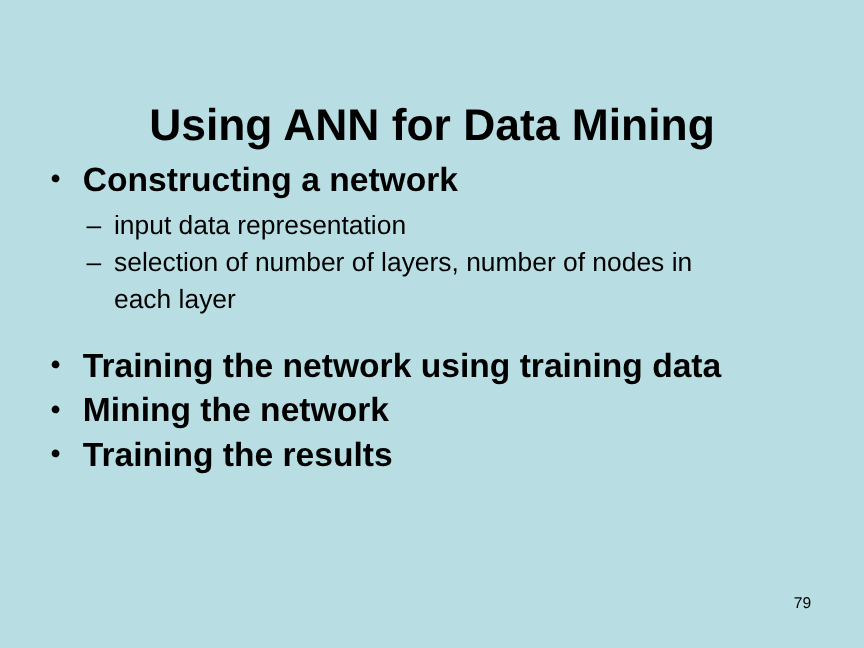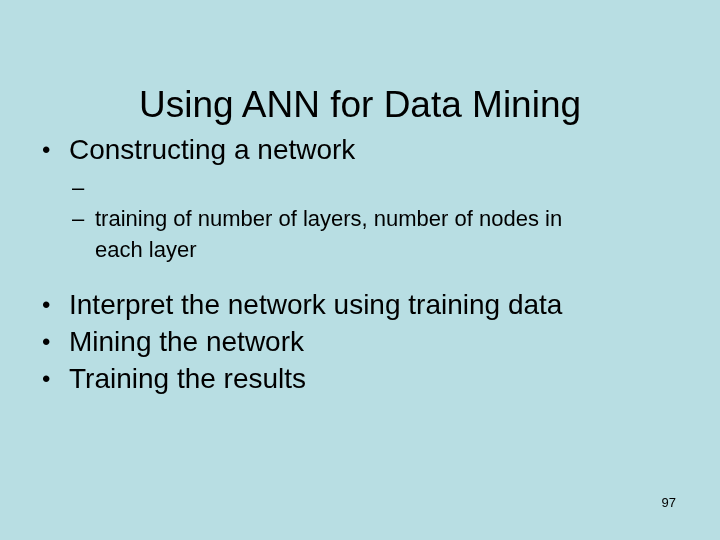--- a/index.html
+++ b/index.html
@@ -27,21 +27,21 @@
   }
 
   
   .slide-title {
     position: absolute;
     left: 0;
     top: 58px;
     width: 720px;
     text-align: center;
     font-size: 37px;
-    font-weight: normal;
+    font-weight: bold;
     line-height: 44px;
     letter-spacing: 0px;
     white-space: nowrap;
   }
 
   
   .body-block {
     position: absolute;
     left: 36px;
     top: 131px;
@@ -60,20 +60,21 @@
     width: 33px;
     flex: 0 0 33px;
     font-size: 24px;
     line-height: 37px;
     text-align: left;
     padding-left: 6px;
     box-sizing: border-box;
   }
   .l1 .txt {
     flex: 1 1 auto;
+    font-weight: bold;
   }
 
   
   .gap-above {
     margin-top: 21px;
   }
 
   
   .sublist {
     margin-top: 4px;
@@ -115,39 +116,40 @@
   <div class="body-block">
 
     <div class="l1">
       <span class="marker">•</span>
       <span class="txt">Constructing a network</span>
     </div>
 
     <div class="sublist">
       <div class="l2">
         <span class="marker">–</span>
+        <span class="txt">input data representation</span>
       </div>
       <div class="l2">
         <span class="marker">–</span>
-        <span class="txt">training of number of layers, number of nodes in each layer</span>
+        <span class="txt">selection of number of layers, number of nodes in each layer</span>
       </div>
     </div>
 
     <div class="l1 gap-above">
       <span class="marker">•</span>
-      <span class="txt">Interpret the network using training data</span>
+      <span class="txt">Training the network using training data</span>
     </div>
 
     <div class="l1">
       <span class="marker">•</span>
       <span class="txt">Mining the network</span>
     </div>
 
     <div class="l1">
       <span class="marker">•</span>
       <span class="txt">Training the results</span>
     </div>
 
   </div>
 
-  <div class="page-number">97</div>
+  <div class="page-number">79</div>
 
 </div>
 
 </body></html>

